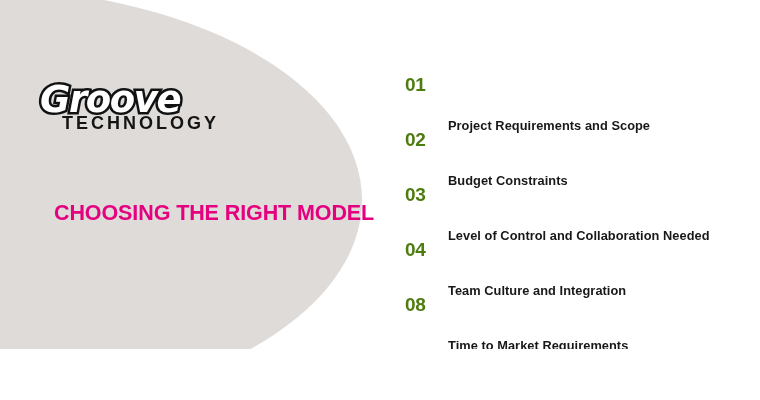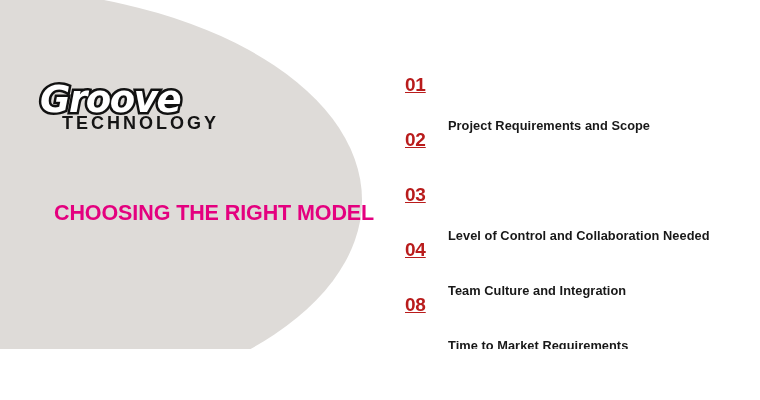--- a/index.html
+++ b/index.html
@@ -104,24 +104,23 @@
     height: 55px;
   }
   .factor-num {
     position: absolute;
     left: 0;
     top: 0;
     width: 38px;
     font-family: "Liberation Sans", sans-serif;
     font-size: 19px;
     font-weight: 700;
-    color: #b91c1c;
+    color: #4d7c0f;
     letter-spacing: -0.2px;
     line-height: 22px;
-    text-decoration: underline;
   }
   .factor-label {
     position: absolute;
     left: 43px;
     top: 3px;
     font-family: "Liberation Sans", sans-serif;
     font-size: 12.8px;
     font-weight: 700;
     color: #181818;
     letter-spacing: 0.05px;
@@ -146,20 +145,21 @@
     <p class="headline-main">CHOOSING THE RIGHT MODEL</p>
   </div>
 
   <div class="factor-list">
     <div class="factor-row">
       <span class="factor-num">01</span>
       <span class="factor-label">Project Requirements and Scope</span>
     </div>
     <div class="factor-row">
       <span class="factor-num">02</span>
+      <span class="factor-label">Budget Constraints</span>
     </div>
     <div class="factor-row">
       <span class="factor-num">03</span>
       <span class="factor-label">Level of Control and Collaboration Needed</span>
     </div>
     <div class="factor-row">
       <span class="factor-num">04</span>
       <span class="factor-label">Team Culture and Integration</span>
     </div>
     <div class="factor-row">

